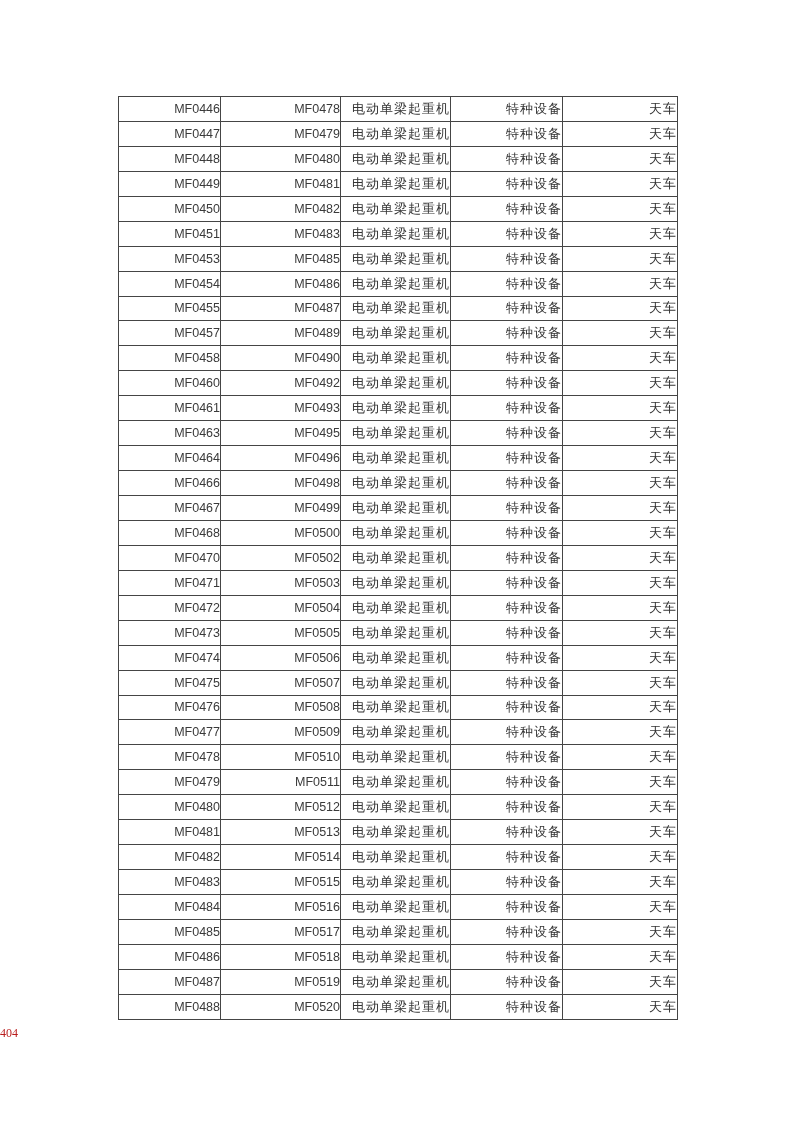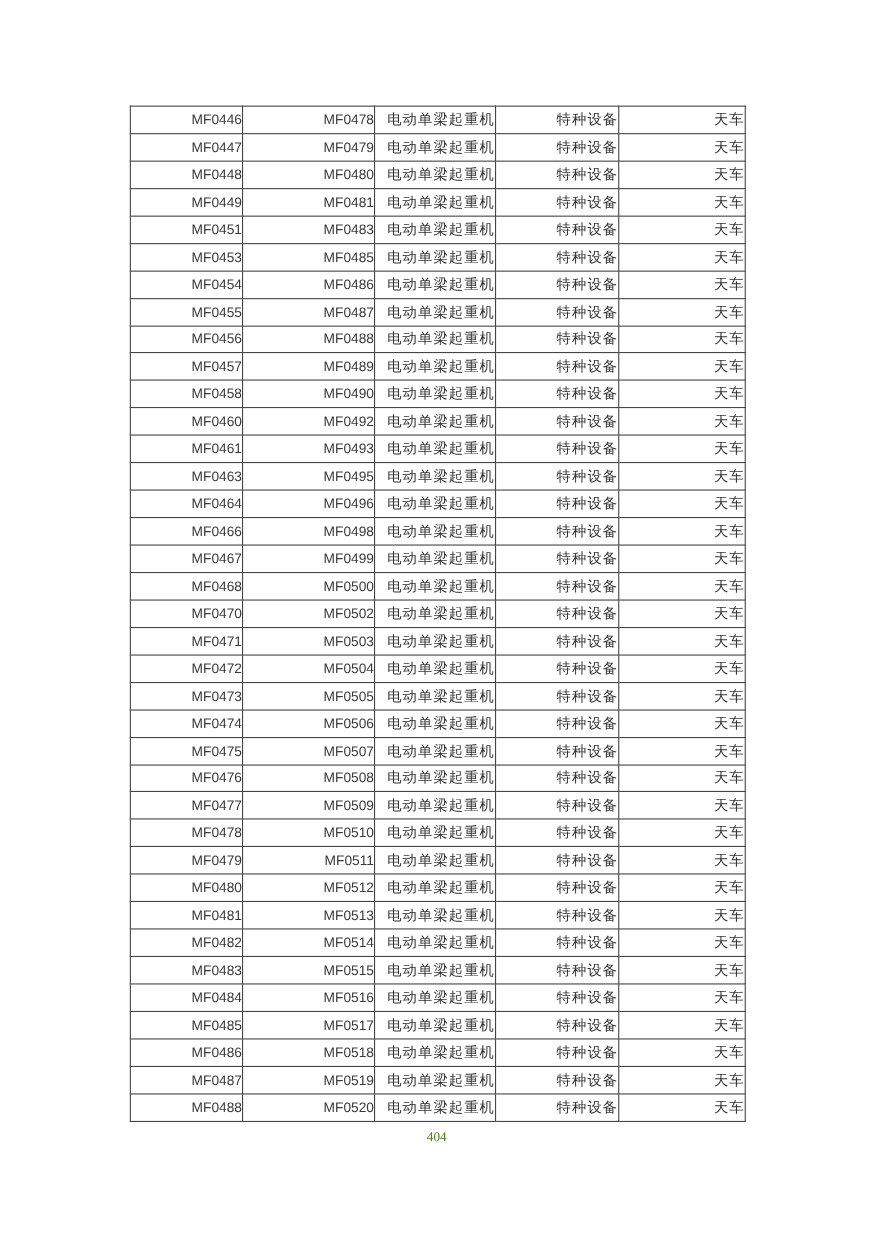--- a/index.html
+++ b/index.html
@@ -44,24 +44,24 @@
     font-size: 13px;
     color: #333333;
     letter-spacing: 1px;
     padding-left: 5px;
   }
   .page-number {
     position: absolute;
     left: 0;
     top: 1026px;
     width: 794px;
-    text-align: center;
+    text-align: left;
     font-family: "Liberation Serif", serif;
     font-size: 12px;
-    color: #4d7c0f;
+    color: #b91c1c;
   }
 </style>
 </head>
 <body>
 
 <div class="page">
 
   <table class="doc-table">
     <colgroup>
       <col style="width:102px">
@@ -93,20 +93,27 @@
           <td class="cjk">天车</td>
         </tr>
         <tr>
           <td class="code">MF0449</td>
           <td class="code">MF0481</td>
           <td class="cjk">电动单梁起重机</td>
           <td class="cjk">特种设备</td>
           <td class="cjk">天车</td>
         </tr>
         <tr>
+          <td class="code">MF0450</td>
+          <td class="code">MF0482</td>
+          <td class="cjk">电动单梁起重机</td>
+          <td class="cjk">特种设备</td>
+          <td class="cjk">天车</td>
+        </tr>
+        <tr>
           <td class="code">MF0451</td>
           <td class="code">MF0483</td>
           <td class="cjk">电动单梁起重机</td>
           <td class="cjk">特种设备</td>
           <td class="cjk">天车</td>
         </tr>
         <tr>
           <td class="code">MF0453</td>
           <td class="code">MF0485</td>
           <td class="cjk">电动单梁起重机</td>
@@ -121,27 +128,20 @@
           <td class="cjk">天车</td>
         </tr>
         <tr>
           <td class="code">MF0455</td>
           <td class="code">MF0487</td>
           <td class="cjk">电动单梁起重机</td>
           <td class="cjk">特种设备</td>
           <td class="cjk">天车</td>
         </tr>
         <tr>
-          <td class="code">MF0456</td>
-          <td class="code">MF0488</td>
-          <td class="cjk">电动单梁起重机</td>
-          <td class="cjk">特种设备</td>
-          <td class="cjk">天车</td>
-        </tr>
-        <tr>
           <td class="code">MF0457</td>
           <td class="code">MF0489</td>
           <td class="cjk">电动单梁起重机</td>
           <td class="cjk">特种设备</td>
           <td class="cjk">天车</td>
         </tr>
         <tr>
           <td class="code">MF0458</td>
           <td class="code">MF0490</td>
           <td class="cjk">电动单梁起重机</td>

